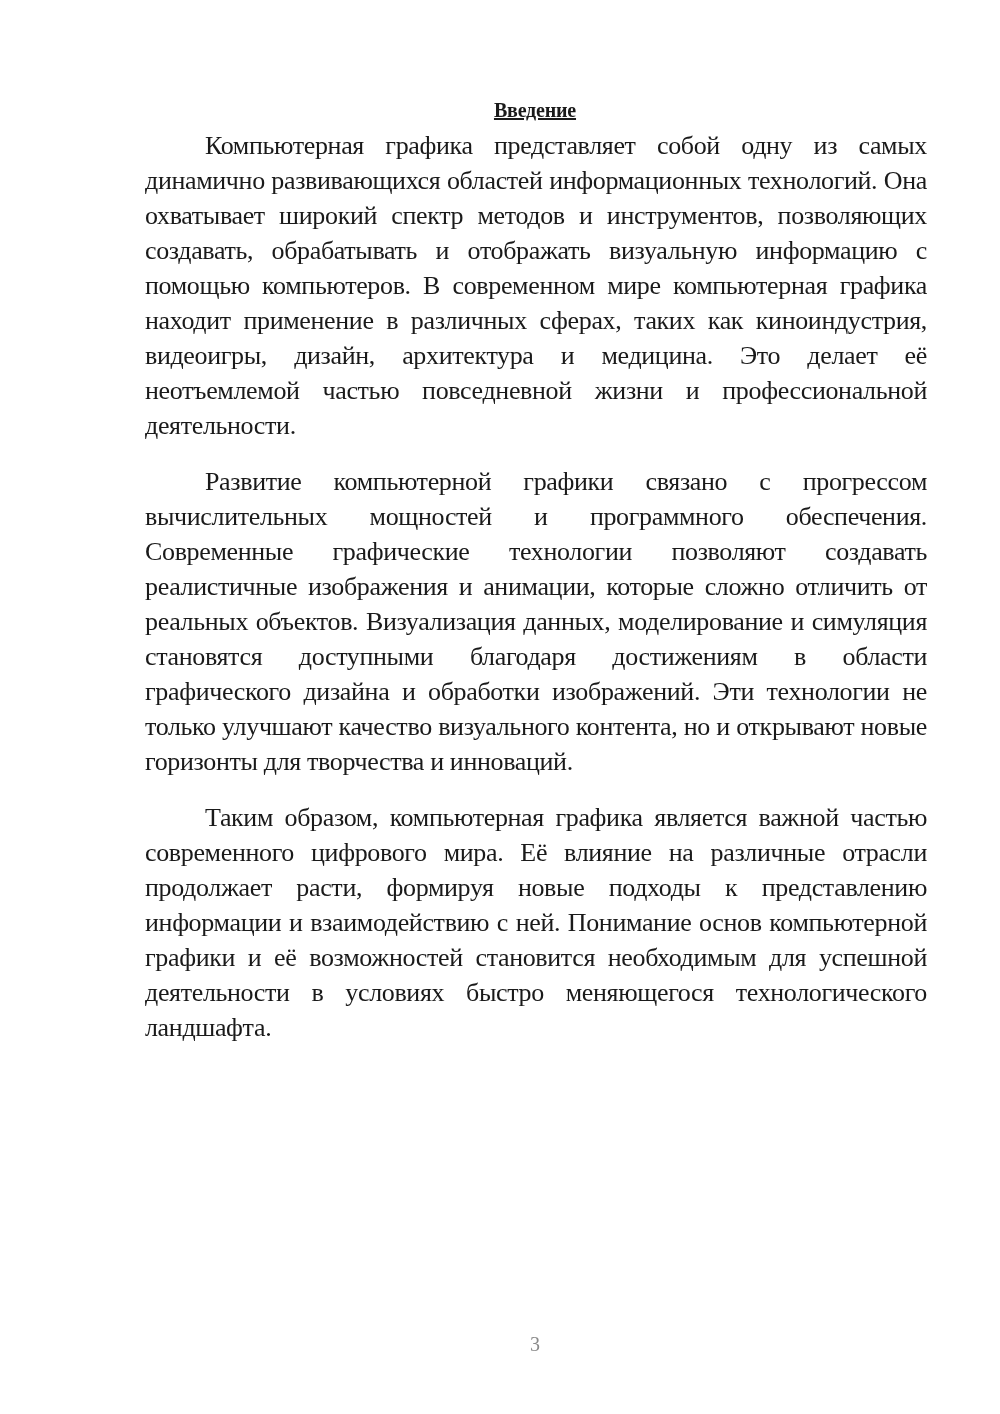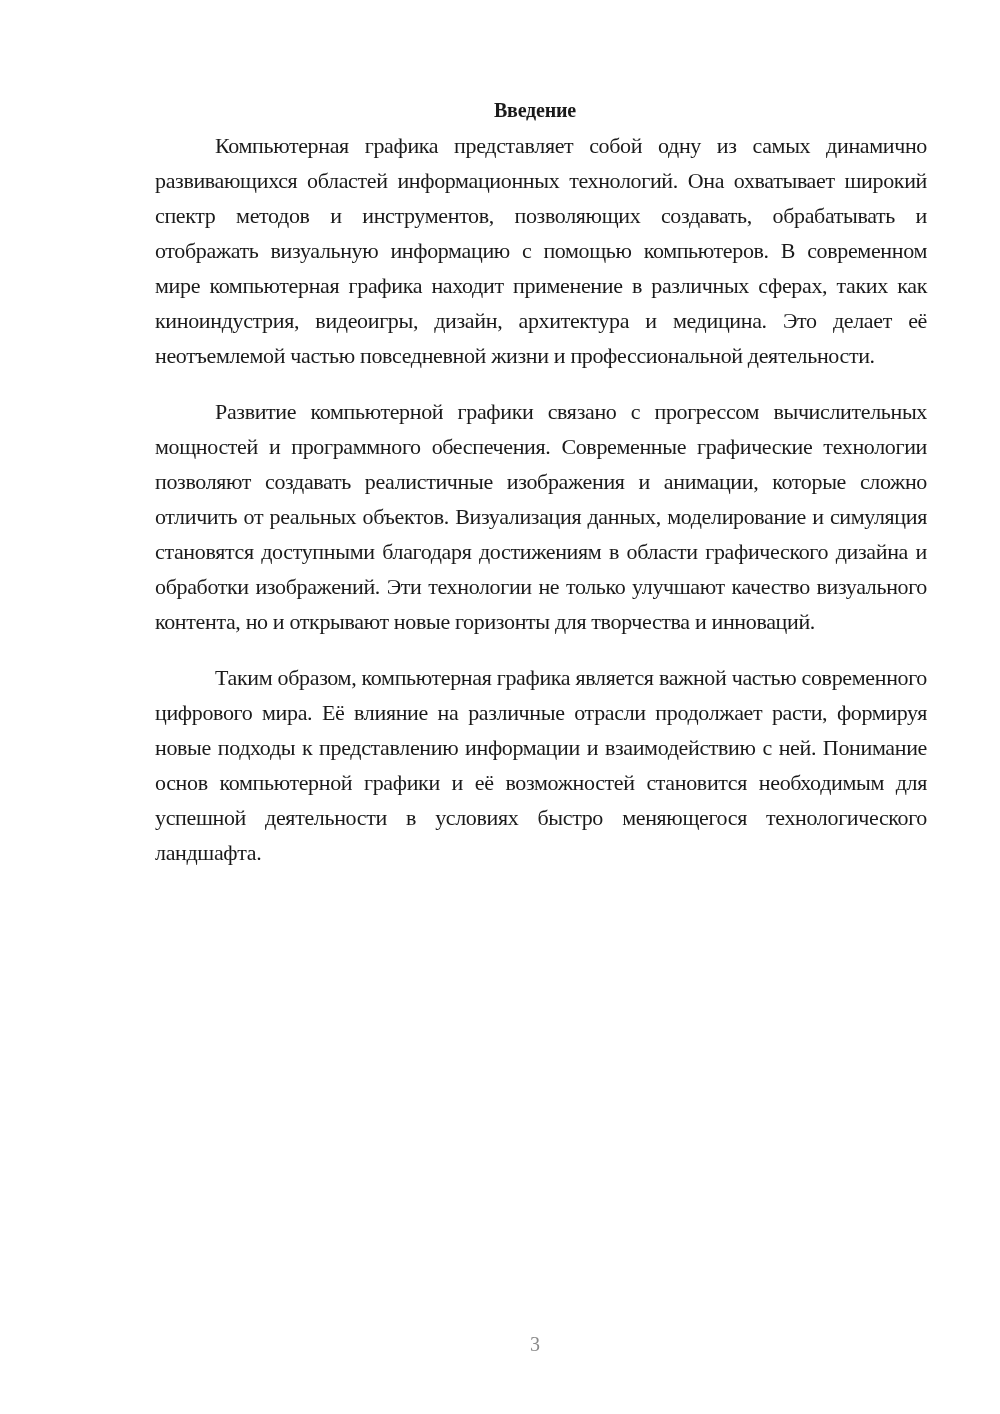--- a/index.html
+++ b/index.html
@@ -29,24 +29,25 @@
       width: 784px;
     }
     .title {
       text-align: center;
       font-weight: bold;
       font-size: 20px;
       line-height: 35px;
       margin: 0 0 0 0;
       padding-left: 0;
       letter-spacing: -0.2px;
+      text-decoration: underline;
     }
     .para {
-      margin: 0 0 21px 12px;
-      font-size: 22px;
+      margin: 0 0 21px 2px;
+      font-size: 26px;
       line-height: 35px;
       text-align: justify;
       text-indent: 60px;
       letter-spacing: -0.35px;
       word-spacing: 0px;
     }
     .page-number {
       position: absolute;
       left: 0;
       width: 1070px;

